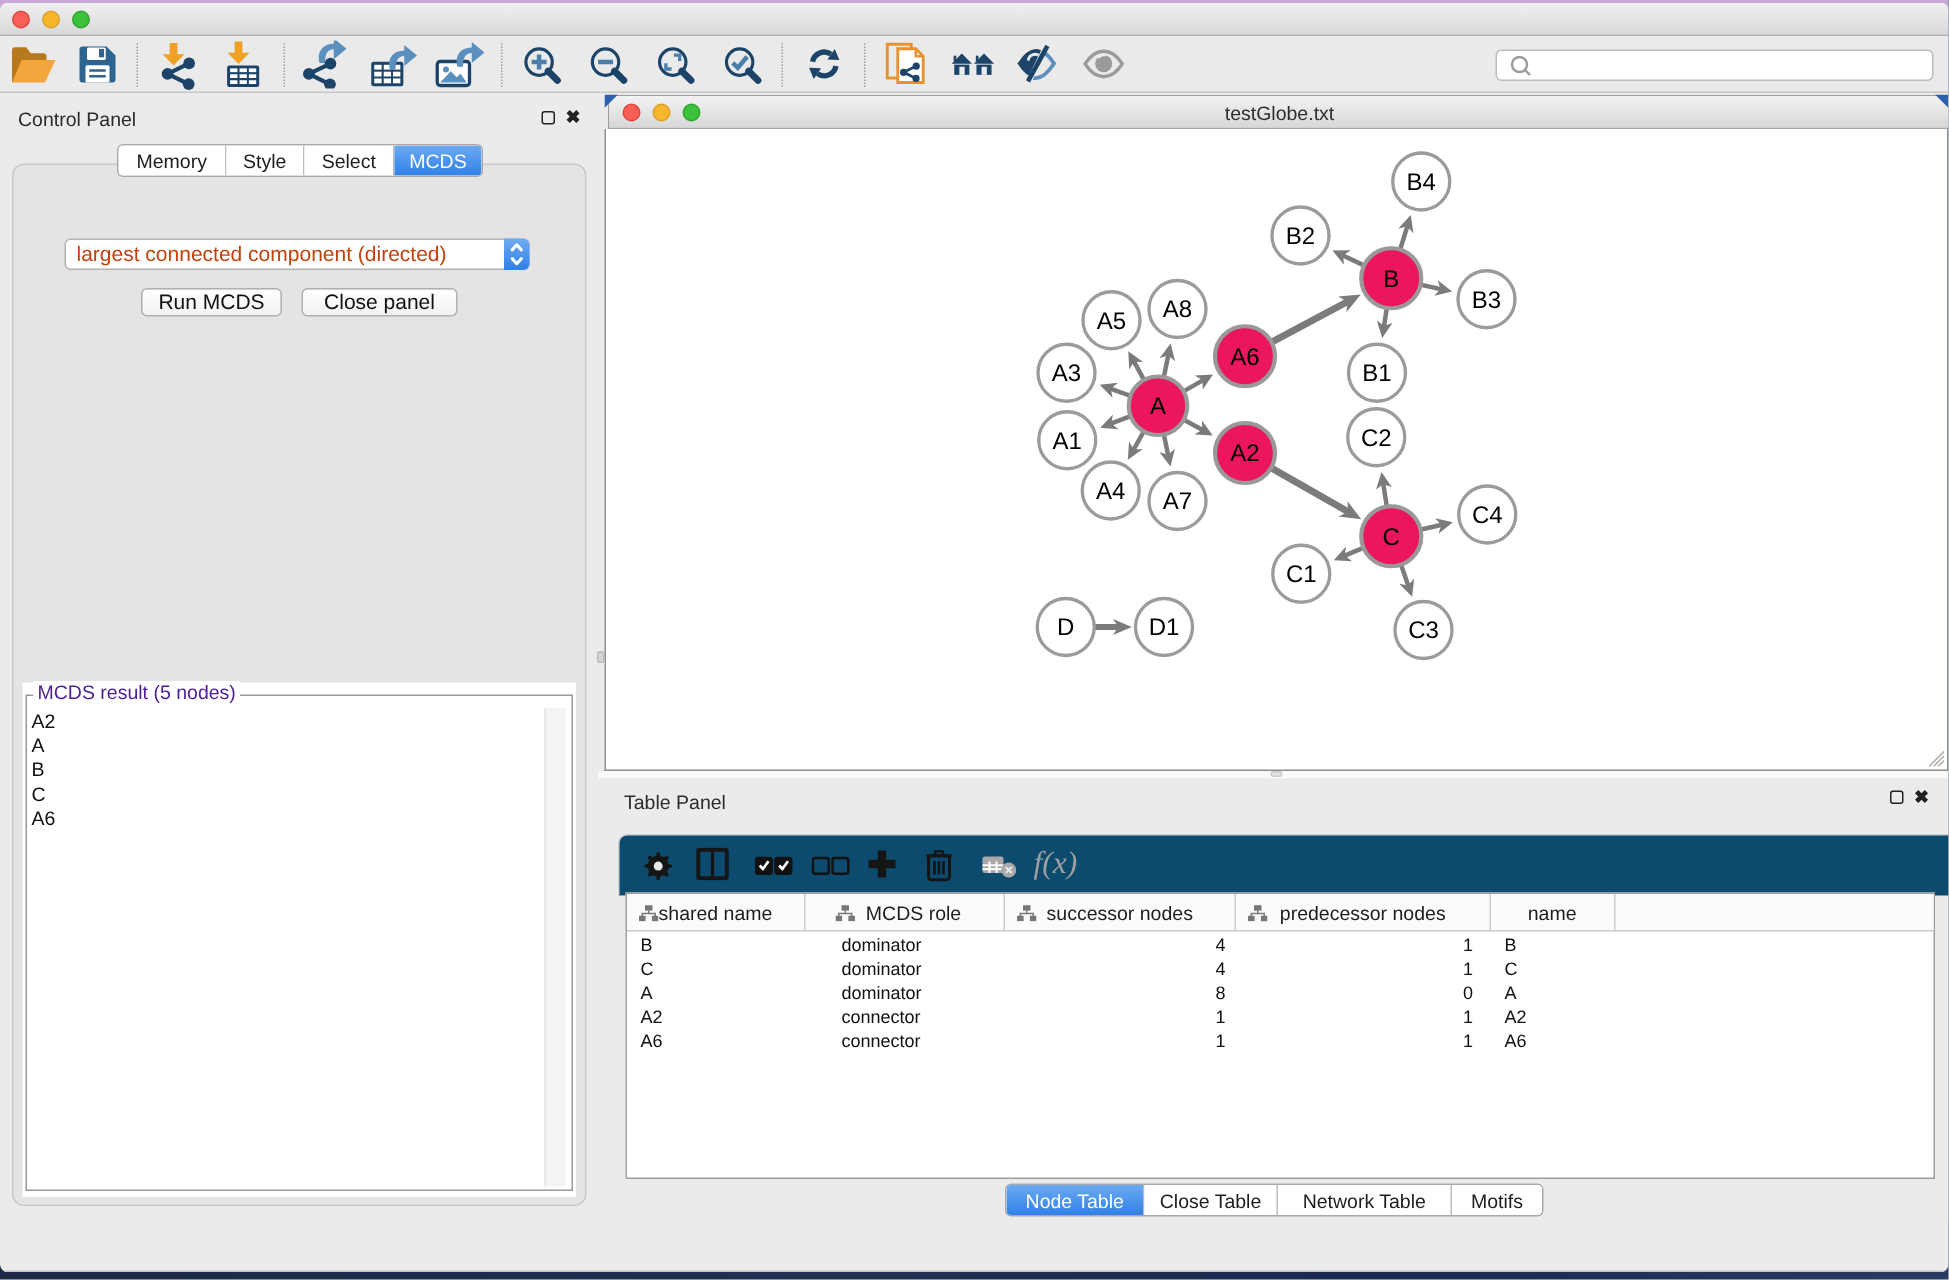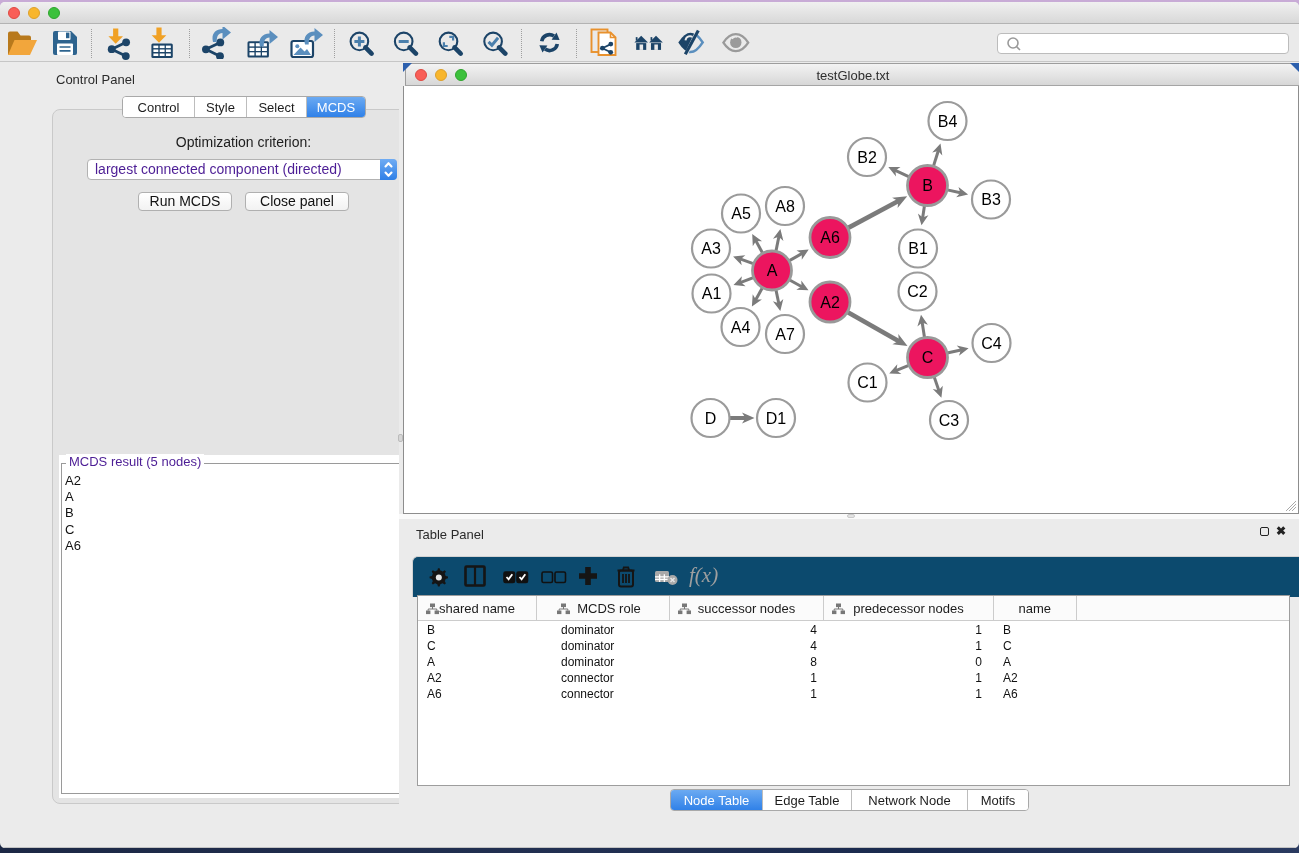--- a/index.html
+++ b/index.html
@@ -12,38 +12,38 @@
 #titlebar .t-red { left:8px; background:#f95e57; border:1px solid #de4a43; }
 #titlebar .t-yel { left:28px; background:#f8b62d; border:1px solid #dda02a; }
 #titlebar .t-grn { left:48px; background:#3cc13c; border:1px solid #2fa42e; }
 #titletext { position:absolute; top:4px; width:100%; text-align:center; font-size:13px; color:#3c3c3c; }
 #toolbar { position:absolute; left:0; top:23px; width:1299px; height:37px; background:#eaeaea; border-bottom:1px solid #c6c6c6; }
 .tsep { position:absolute; top:4px; height:29px; width:0; border-left:1px dotted #9f9f9f; }
 .ticon { position:absolute; top:4px; }
 #searchbox { position:absolute; left:997px; top:8px; width:292px; height:21px; background:#fff; border:1px solid #bcbcbc; border-radius:4px; }
 #main { position:absolute; left:0; top:61px; width:1299px; height:753px; }
 
-#cpanel { position:absolute; left:0; top:0; width:399px; height:753px; background:#ebebeb;margin-left:44px; }
+#cpanel { position:absolute; left:0; top:0; width:399px; height:753px; background:#ebebeb; }
 #cpanel-title { position:absolute; left:12px; top:9px; font-size:13px; color:#2b2b2b; }
 .winbtn-sq { position:absolute; width:9px; height:9px; border:1.5px solid #222; border-radius:2px; }
 .winbtn-x { position:absolute; font-size:12px; font-weight:bold; color:#222; line-height:9px; }
 #cp-float { left:361px; top:11px; }
 #cp-close { left:377px; top:11px; }
 #cp-inner { position:absolute; left:8px; top:46px; width:383px; height:695px; background:#e4e4e4; border:1px solid #c9c9c9; border-radius:8px; }
 .tabgroup { position:absolute; display:flex; height:22px; border:1px solid #a9a9a9; border-radius:4px; background:#fff; overflow:hidden; font-size:13px; }
 .tabgroup .tab { display:flex; align-items:center; justify-content:center; color:#1c1c1c; border-right:1px solid #bdbdbd; background:#fff; }
 .tabgroup .tab:last-child { border-right:none; }
 .tabgroup .sel { background:linear-gradient(#6baaf2,#3081e8); color:#fff; }
 #cp-tabs { left:78px; top:33px; }
 #cp-tabs .tab:nth-child(1){ width:72px; }
 #cp-tabs .tab:nth-child(2){ width:52px; }
 #cp-tabs .tab:nth-child(3){ width:60px; }
 #cp-tabs .tab:nth-child(4){ width:58px; }
 #opt-label { position:absolute; left:0; top:71px; width:399px; text-align:center; font-size:14px; color:#1c1c1c; }
-#combo { position:absolute; left:43px; top:96px; width:310px; height:21px; background:#fff; border:1px solid #b2b2b2; border-radius:4px; font-size:14px; color:#4c1d95; line-height:19px; padding-left:7px; }
+#combo { position:absolute; left:43px; top:96px; width:310px; height:21px; background:#fff; border:1px solid #b2b2b2; border-radius:4px; font-size:14px; color:#c2410c; line-height:19px; padding-left:7px; }
 #combo-btn { position:absolute; right:-1px; top:-1px; width:17px; height:21px; background:linear-gradient(#70acf3,#2e7fe7); border-radius:0 4px 4px 0; }
 .btn { position:absolute; height:19px; background:linear-gradient(#ffffff,#f2f2f2); border:1px solid #b0b0b0; border-radius:4px; font-size:14px; color:#111; text-align:center; line-height:17px; }
 #btn-run { left:94px; top:129px; width:94px; }
 #btn-close { left:201px; top:129px; width:104px; }
 #result-wrap { position:absolute; left:15px; top:392px; width:369px; height:343px; background:#fff; }
 #result-fs { position:absolute; left:2px; top:8px; width:365px; height:331px; border:1px solid #9a9a9a; }
 #result-legend { position:absolute; left:4px; top:-10px; background:#fff; padding:0 3px; font-size:13px; color:#4c1d95; }
 #result-list { position:absolute; left:1px; top:1px; right:1px; bottom:1px; background:#fff; font-size:13px; color:#111; padding-top:8px; }
 #result-list .li { height:16.2px; line-height:16px; padding-left:2px; }
 #result-scroll { position:absolute; right:3px; top:7px; width:14px; bottom:1px; background:#f4f4f4; border-left:1px solid #e2e2e2; }
@@ -232,26 +232,25 @@
       </svg>
     </div>
   </div>
   <div id="main">
     <div id="cpanel">
       <div id="cpanel-title">Control Panel</div>
       <div class="winbtn-sq" id="cp-float"></div>
       <div class="winbtn-x" id="cp-close">✖</div>
       <div id="cp-inner"></div>
       <div class="tabgroup" id="cp-tabs">
-        <div class="tab">Control</div>
+        <div class="tab">Memory</div>
           <div class="tab">Style</div>
           <div class="tab">Select</div>
           <div class="tab sel">MCDS</div>
       </div>
-      <div id="opt-label">Optimization criterion:</div>
       <div id="combo">largest connected component (directed)
         <div id="combo-btn">
           <svg width="17" height="21">
             <path d="M5.5 7.5 L8.5 4.2 L11.5 7.5" fill="none" stroke="#fff" stroke-width="2.1" stroke-linecap="round" stroke-linejoin="round"></path>
             <path d="M5.5 13.5 L8.5 16.8 L11.5 13.5" fill="none" stroke="#fff" stroke-width="2.1" stroke-linecap="round" stroke-linejoin="round"></path>
           </svg>
         </div>
       </div>
       <div class="btn" id="btn-run">Run MCDS</div>
       <div class="btn" id="btn-close">Close panel</div>
@@ -472,22 +471,22 @@
           <div class="trow" style="left:585px;top:48px;width:70px">A2</div>
           <div class="trow" style="left:9px;top:64px;width:100px">A6</div>
           <div class="trow" style="left:143px;top:64px;width:100px">connector</div>
           <div class="trow" style="left:299px;top:64px;width:100px;text-align:right">1</div>
           <div class="trow" style="left:458px;top:64px;width:106px;text-align:right">1</div>
           <div class="trow" style="left:585px;top:64px;width:70px">A6</div>
             </div>
         </div>
         <div class="tabgroup" id="tp-tabs">
           <div class="tab sel">Node Table</div>
-            <div class="tab">Edge Table</div>
-            <div class="tab">Network Node</div>
+            <div class="tab">Close Table</div>
+            <div class="tab">Network Table</div>
             <div class="tab">Motifs</div>
         </div>
       </div>
     </div>
   </div>
   <div id="statusbar">
     <div id="sb-listbtn">
       <svg width="16" height="13" style="position:absolute;left:5px;top:3.5px">
         <rect x="0" y="1" width="2.6" height="2.6" fill="#222"></rect>
           <rect x="5" y="1" width="11" height="2.6" fill="#222"></rect>

